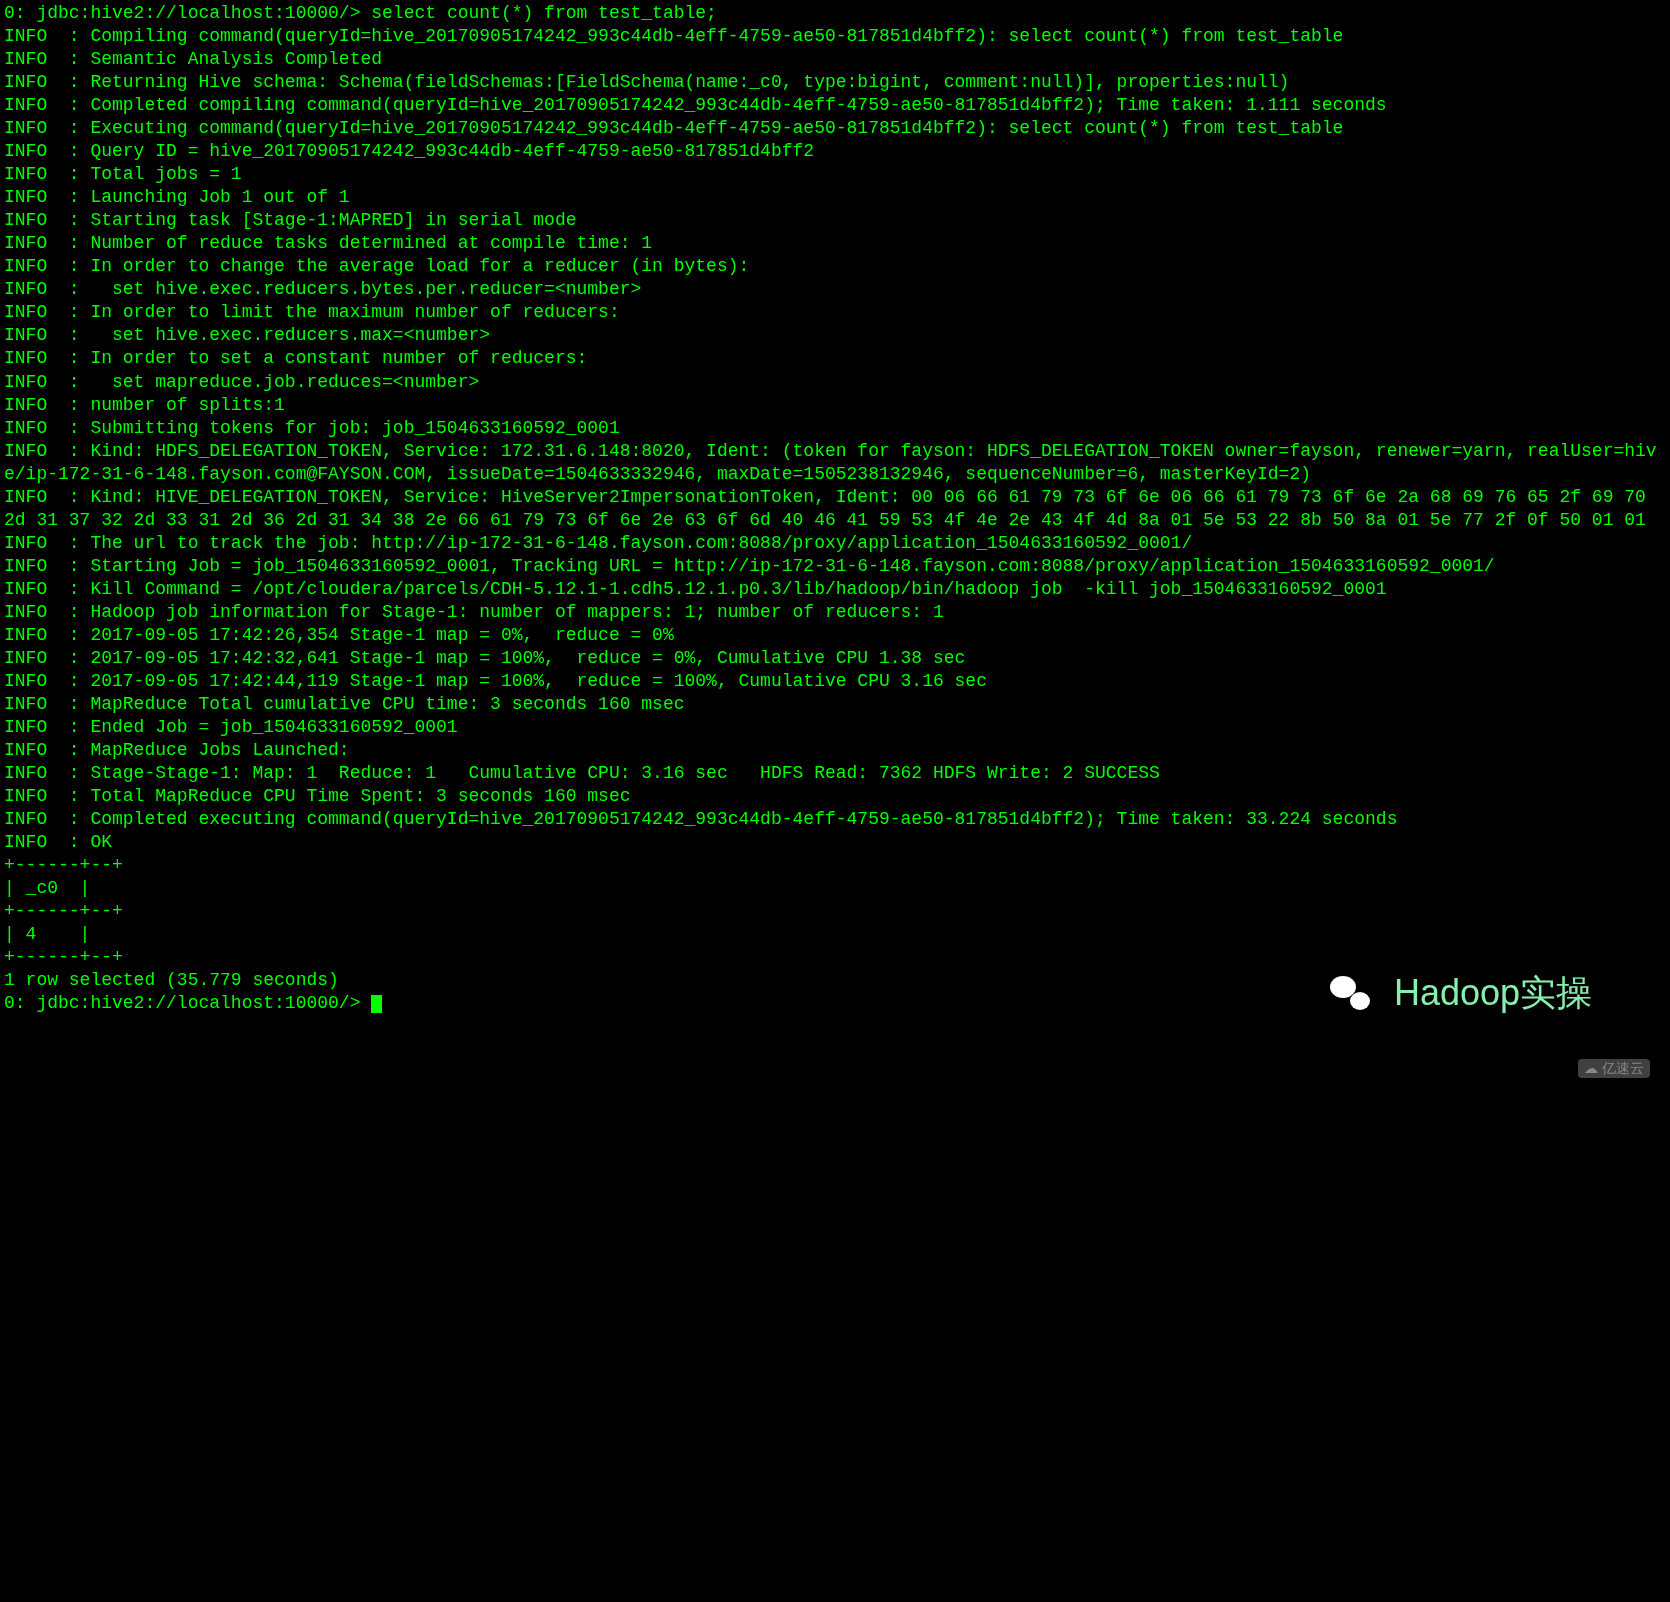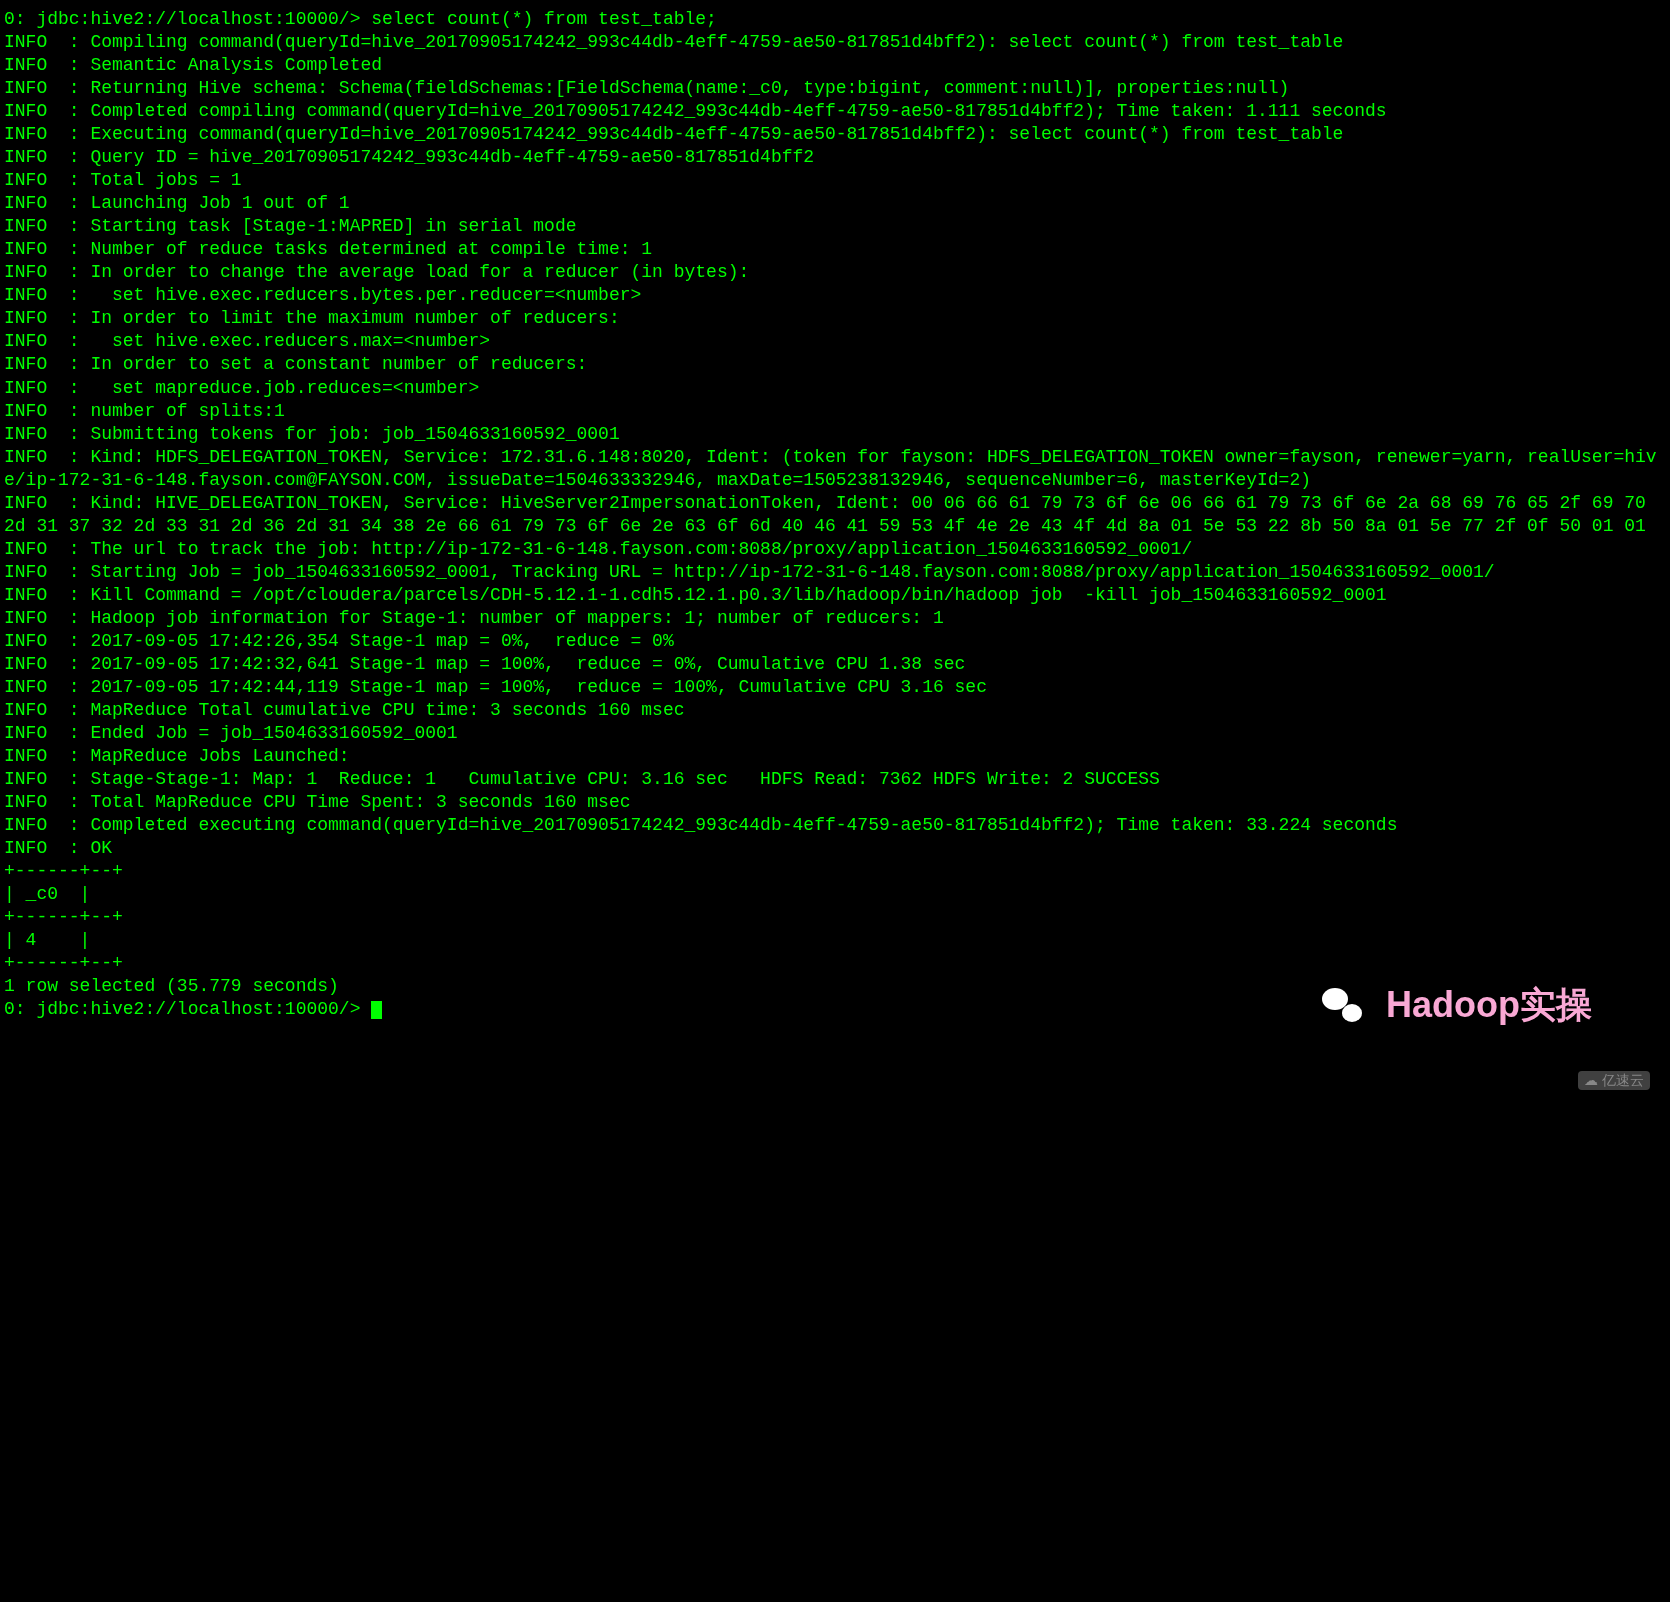--- a/index.html
+++ b/index.html
@@ -8,45 +8,45 @@
     background: #000000;
     color: #00ff00;
     font-family: "Courier New", monospace;
     font-size: 18px;
     line-height: 1.28;
     width: 1670px;
     height: 1602px;
     overflow: hidden;
   }
   .terminal {
-    padding: 8px 4px;
+    padding: 2px 4px;
     white-space: pre-wrap;
     word-break: break-all;
     position: relative;
     width: 1662px;
     box-sizing: border-box;
   }
   .line {
     display: block;
   }
   .cursor {
     display: inline-block;
     width: 11px;
     height: 18px;
     background: #00ff00;
     vertical-align: middle;
   }
   .watermark-1 {
     position: absolute;
     right: 70px;
     bottom: 70px;
-    color: #f9a8d4;
+    color: #86efac;
     font-family: sans-serif;
     font-size: 36px;
-    font-weight: bold;
+    font-weight: normal;
     display: flex;
     align-items: center;
     gap: 24px;
   }
   .wechat-icon {
     width: 40px;
     height: 34px;
     position: relative;
   }
   .wechat-icon::before {

